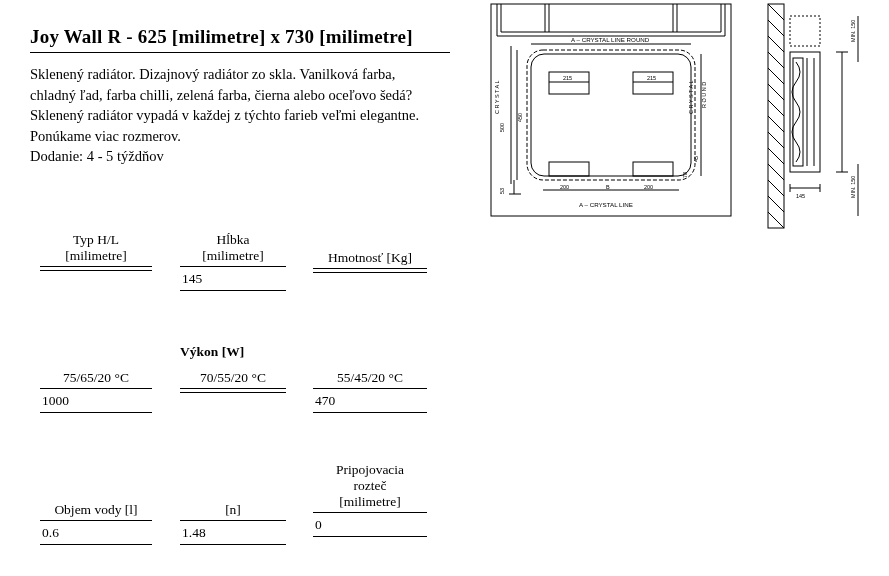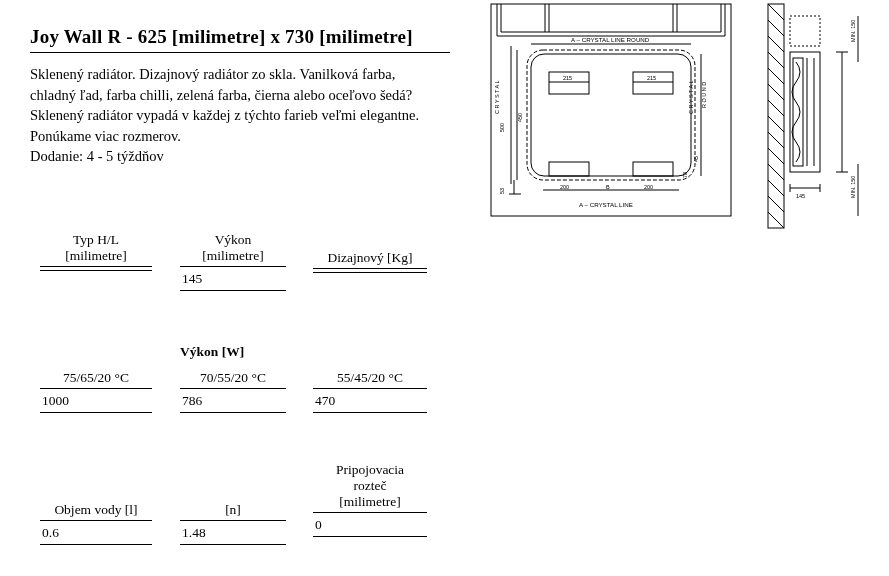--- a/index.html
+++ b/index.html
@@ -136,48 +136,47 @@
 
   <div class="spec-group" style="left:0;top:0;">
     <div class="spec-col" style="left:40px;top:232px;width:112px;">
       <div class="spec-head">Typ H/L</div>
       <div class="spec-head">[milimetre]</div>
       <div class="spec-rule"></div>
       <div class="spec-rule-bottom"></div>
     </div>
 
     <div class="spec-col" style="left:180px;top:232px;width:106px;">
-      <div class="spec-head">Výkon</div>
+      <div class="spec-head">Hĺbka</div>
       <div class="spec-head">[milimetre]</div>
       <div class="spec-rule"></div>
       <div class="spec-val">145</div>
       <div class="spec-rule-bottom"></div>
     </div>
 
     <div class="spec-col" style="left:313px;top:250px;width:114px;">
-      <div class="spec-head">Dizajnový [Kg]</div>
+      <div class="spec-head">Hmotnosť [Kg]</div>
       <div class="spec-rule"></div>
       <div class="spec-rule-bottom"></div>
     </div>
   </div>
 
   <div class="spec-group" style="left:0;top:0;">
     <div class="group-title" style="left:180px;top:344px;width:106px;">Výkon [W]</div>
 
     <div class="spec-col" style="left:40px;top:370px;width:112px;">
       <div class="spec-head">75/65/20 °C</div>
       <div class="spec-rule"></div>
       <div class="spec-val">1000</div>
       <div class="spec-rule-bottom"></div>
     </div>
 
     <div class="spec-col" style="left:180px;top:370px;width:106px;">
       <div class="spec-head">70/55/20 °C</div>
       <div class="spec-rule"></div>
-      <div class="spec-val">786</div>
       <div class="spec-rule-bottom"></div>
     </div>
 
     <div class="spec-col" style="left:313px;top:370px;width:114px;">
       <div class="spec-head">55/45/20 °C</div>
       <div class="spec-rule"></div>
       <div class="spec-val">470</div>
       <div class="spec-rule-bottom"></div>
     </div>
   </div>

